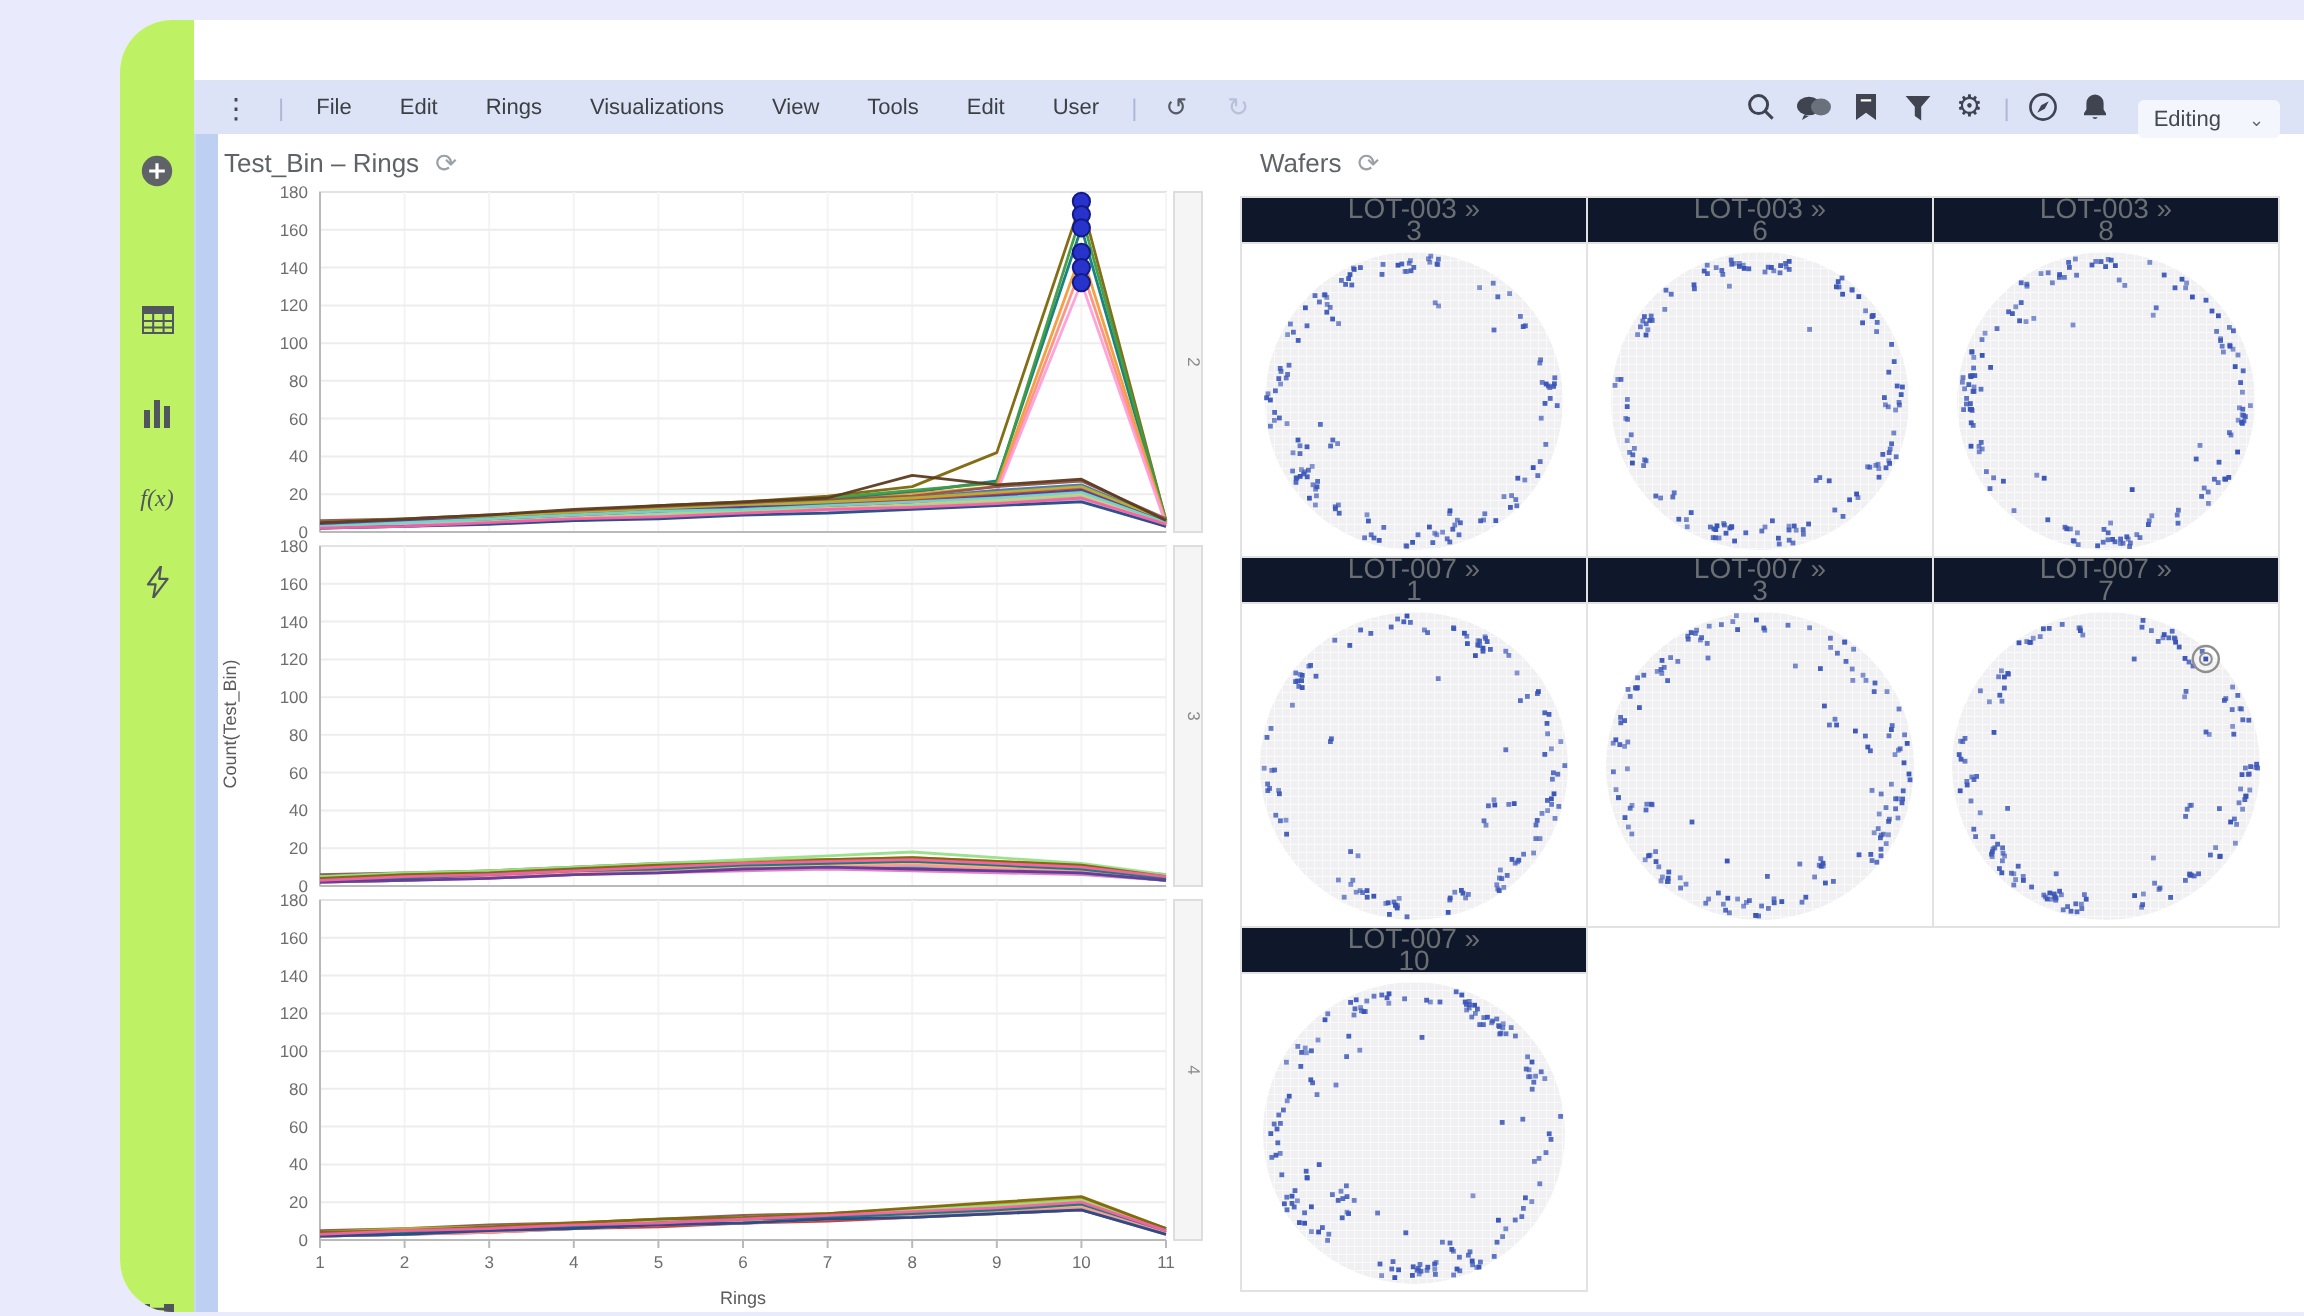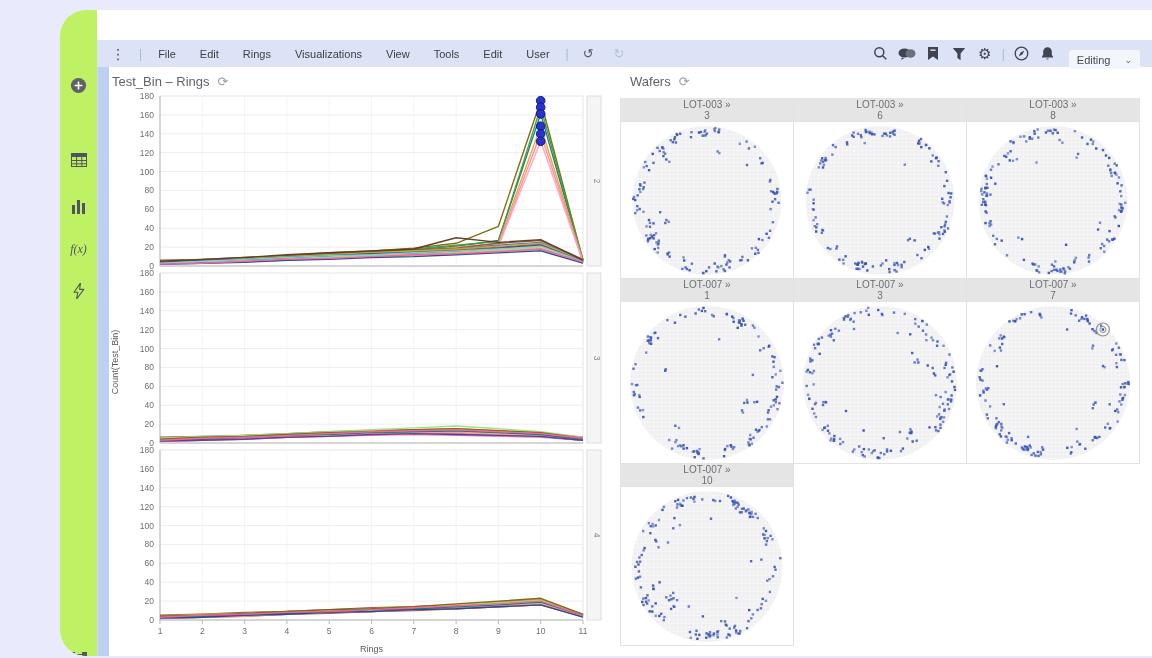--- a/index.html
+++ b/index.html
@@ -33,22 +33,22 @@
   .refresh{color:#9aa0a6;font-size:13px;cursor:pointer;}
   svg text{font-family:"Liberation Sans",sans-serif;}
   .tick{font-size:8.5px;fill:#6e6e6e;}
   .axis{font-size:9px;fill:#5a5a5a;}
   .trellis-label{font-size:8.5px;fill:#8a8a8a;}
   
   .wafer-grid{position:absolute;left:560px;top:88px;display:grid;
     grid-template-columns:repeat(3,173px);grid-template-rows:23px 157px 23px 162px 23px 159px;
     border-top:1px solid #e2e2e2;border-left:1px solid #e2e2e2;}
   .wafer-header{border-right:1px solid #e2e2e2;border-bottom:1px solid #e2e2e2;
-    background:#e5e5e5;display:flex;flex-direction:column;align-items:center;justify-content:space-between;
-    font-size:10px;line-height:11px;color:#6b6f73;}
+    background:#0f172a;display:flex;flex-direction:column;align-items:center;justify-content:space-between;
+    font-size:14px;line-height:11px;color:#6b6f73;}
   .wafer-body{border-right:1px solid #e2e2e2;border-bottom:1px solid #e2e2e2;background:#fff;
     display:flex;align-items:center;justify-content:center;}
 </style>
 </head>
 <body>
 
 <div class="window">
 
   <div class="rail">
     <div class="rail-icon" style="top:62px">

